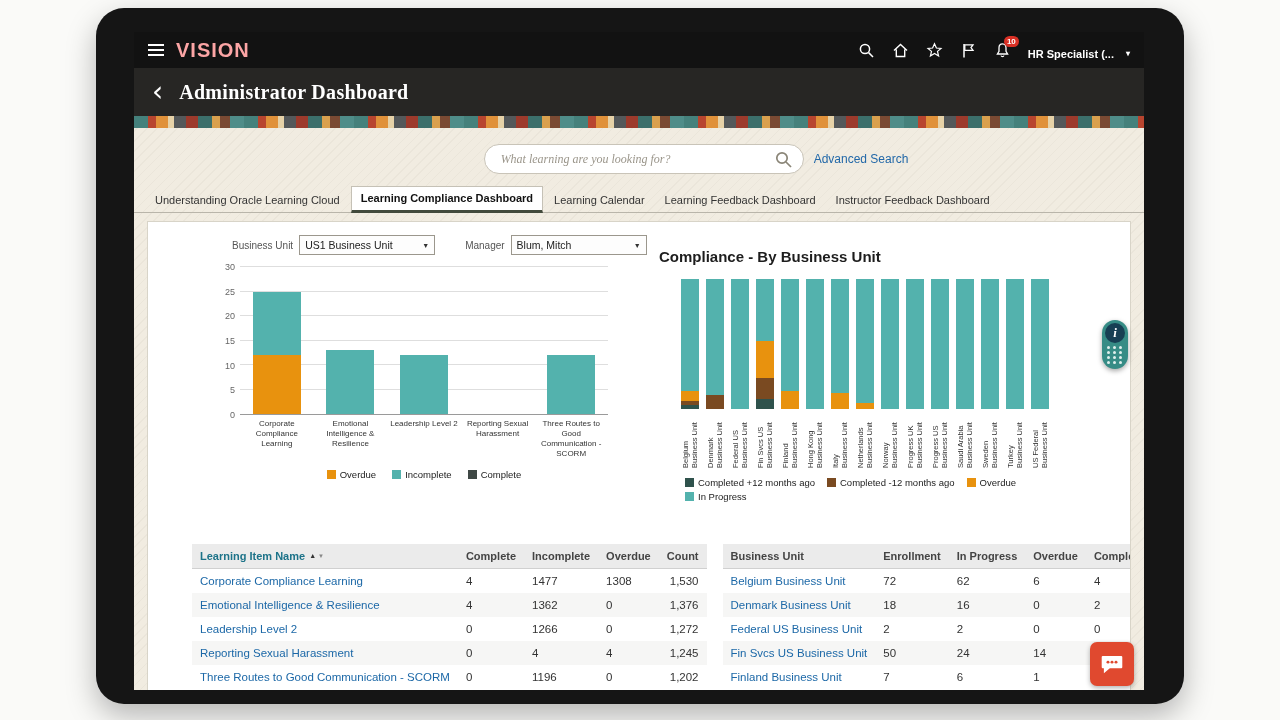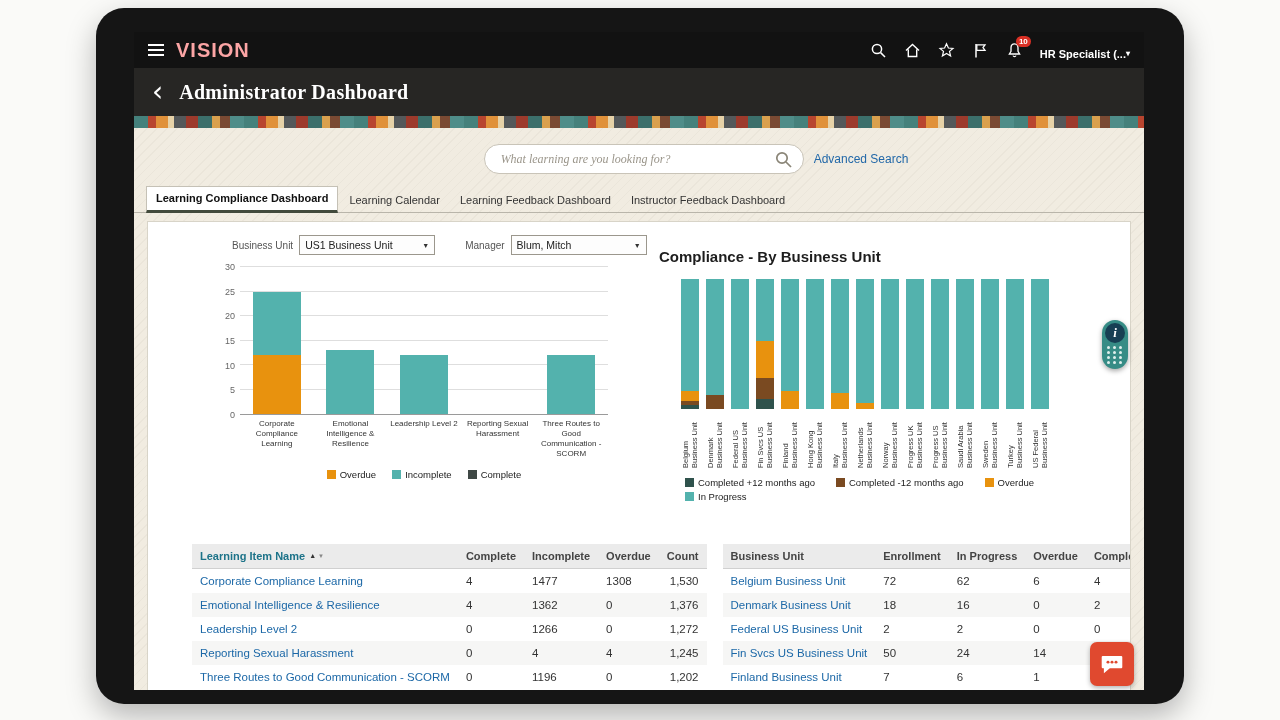--- a/index.html
+++ b/index.html
@@ -32,21 +32,21 @@
   .hamburger i { display: block; height: 2px; background: #fff; margin: 3px 0; }
   .logo { font-size: 20px; font-weight: bold; letter-spacing: 1px; color: #fca5a5; }
   .topbar-right { margin-left: auto; display: flex; align-items: center; gap: 17px; }
   .tb-icon { width: 17px; height: 17px; display: inline-flex; cursor: pointer; }
   .tb-icon svg { width: 100%; height: 100%; }
   .bell-wrap { position: relative; }
   .badge {
     position: absolute; top: -6px; right: -8px; background: #d93025; color: #fff;
     font-size: 8px; line-height: 11px; padding: 0 3px; border-radius: 7px; font-weight: bold;
   }
-  .user { font-size: 11px; font-weight: bold; display: flex; align-items: center; gap: 0; cursor: pointer; white-space: nowrap; margin-top: 7px; }
+  .user { font-size: 11px; font-weight: bold; display: flex; align-items: center; gap: 12px; cursor: pointer; white-space: nowrap; margin-top: 7px; }
   .user .caret { font-size: 8px; }
 
   
   .titlebar {
     height: 48px; background: #272624; display: flex; align-items: center; color: #fff;
     padding: 0 18px;
   }
   .back { font-size: 28px; line-height: 28px; margin-right: 16px; cursor: pointer; font-family: "DejaVu Sans", sans-serif; }
   .titlebar h1 {
     margin: 0; font-family: "Liberation Serif", serif; font-size: 20px; font-weight: bold;
@@ -132,21 +132,21 @@
   .chart-right .slot { flex: 0 0 25px; width: 25px; }
   .chart-right .bar { width: 18px; }
   .chart-right .xlabels { width: 375px; margin-top: 2px; }
   .chart-right .xlab { flex: 0 0 25px; width: 25px; height: 58px; display: flex; justify-content: center; overflow: hidden; }
   .chart-right .xlab span {
     writing-mode: vertical-rl; transform: rotate(180deg);
     font-size: 7.5px; line-height: 9px; color: #333; max-height: 57px; overflow: hidden;
   }
 
   .legend { display: flex; flex-wrap: wrap; justify-content: center; gap: 4px 16px; margin-top: 10px; font-size: 9.5px; color: #222; }
-  .legend-right { justify-content: flex-start; width: 400px; margin: 8px 0 0 26px; gap: 3px 21px; }
+  .legend-right { justify-content: flex-start; width: 400px; margin: 8px 0 0 26px; gap: 3px 12px; }
   .leg-item { display: inline-flex; align-items: center; }
   .swatch { display: inline-block; width: 9px; height: 9px; margin-right: 4px; }
 
   
   .tables-row { display: flex; gap: 16px; margin-top: 8px; padding-left: 44px; }
   .dtable { border-collapse: collapse; font-size: 11.5px; color: #333; }
   .t-learning { width: 452px; }
   .t-business { width: 388px; }
   .dtable th {
     background: #ebebeb; font-size: 11px; font-weight: bold; color: #444;
@@ -260,20 +260,21 @@
                   <circle cx="8" cy="8" r="5.2" fill="none" stroke="#8a8577" stroke-width="1.7"></circle>
                   <line x1="12" y1="12" x2="17" y2="17" stroke="#8a8577" stroke-width="1.7"></line>
                 </svg>
             </span>
           </div>
           <a class="adv" href="#">Advanced Search</a>
         </div>
       </div>
 
       <nav class="tabs" id="tabs">
+          <div class="tab">Understanding Oracle Learning Cloud</div>
           <div class="tab active">Learning Compliance Dashboard</div>
           <div class="tab">Learning Calendar</div>
           <div class="tab">Learning Feedback Dashboard</div>
           <div class="tab">Instructor Feedback Dashboard</div>
         </nav>
 
       <div class="panel">
         <div class="charts-row">
 
           <section class="sec-left">

